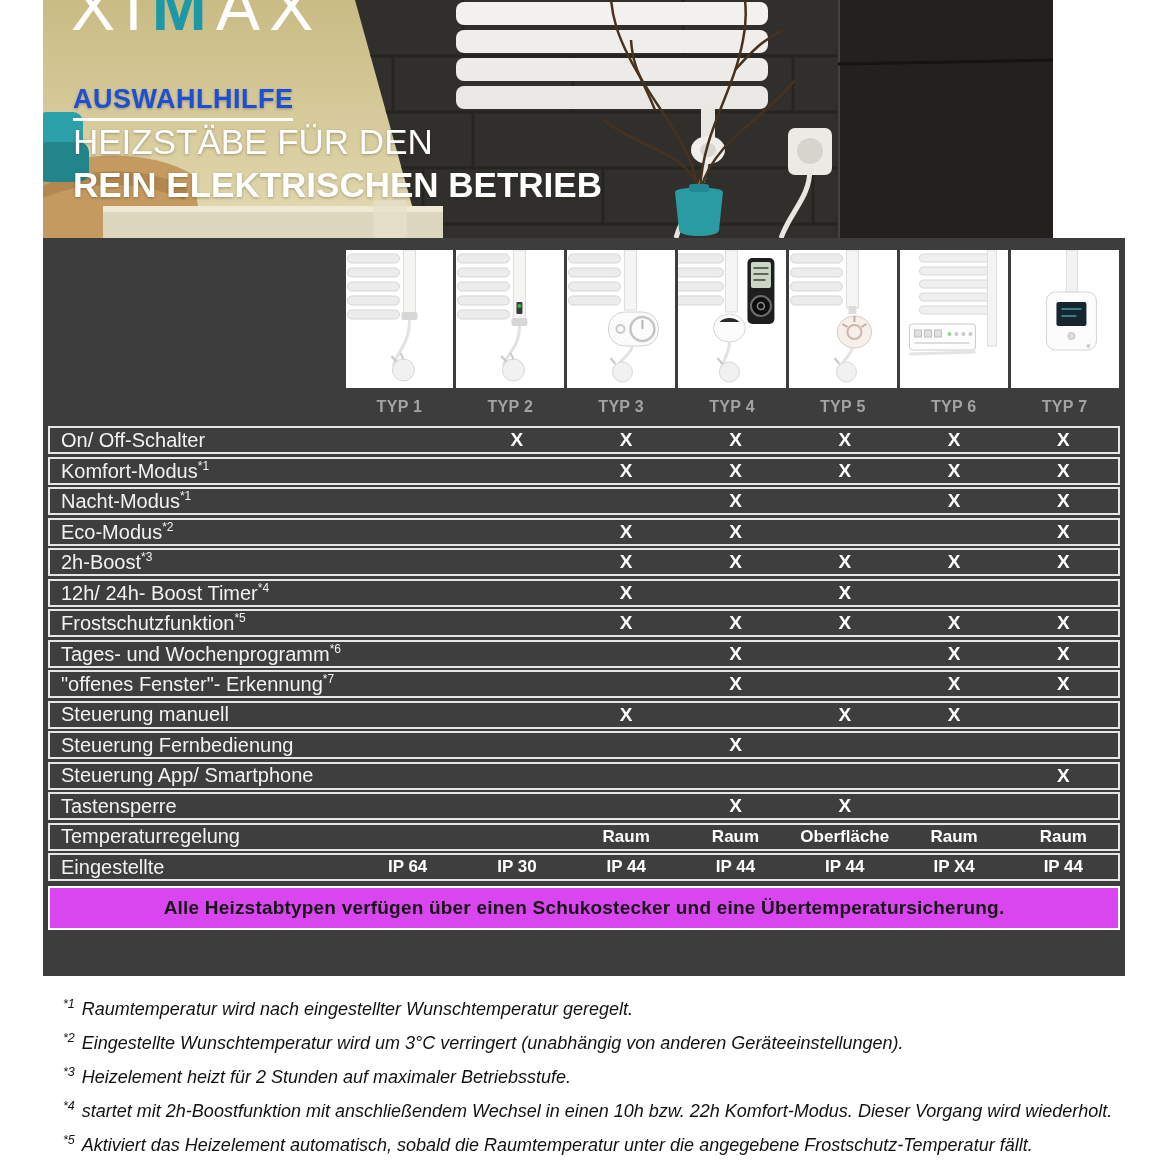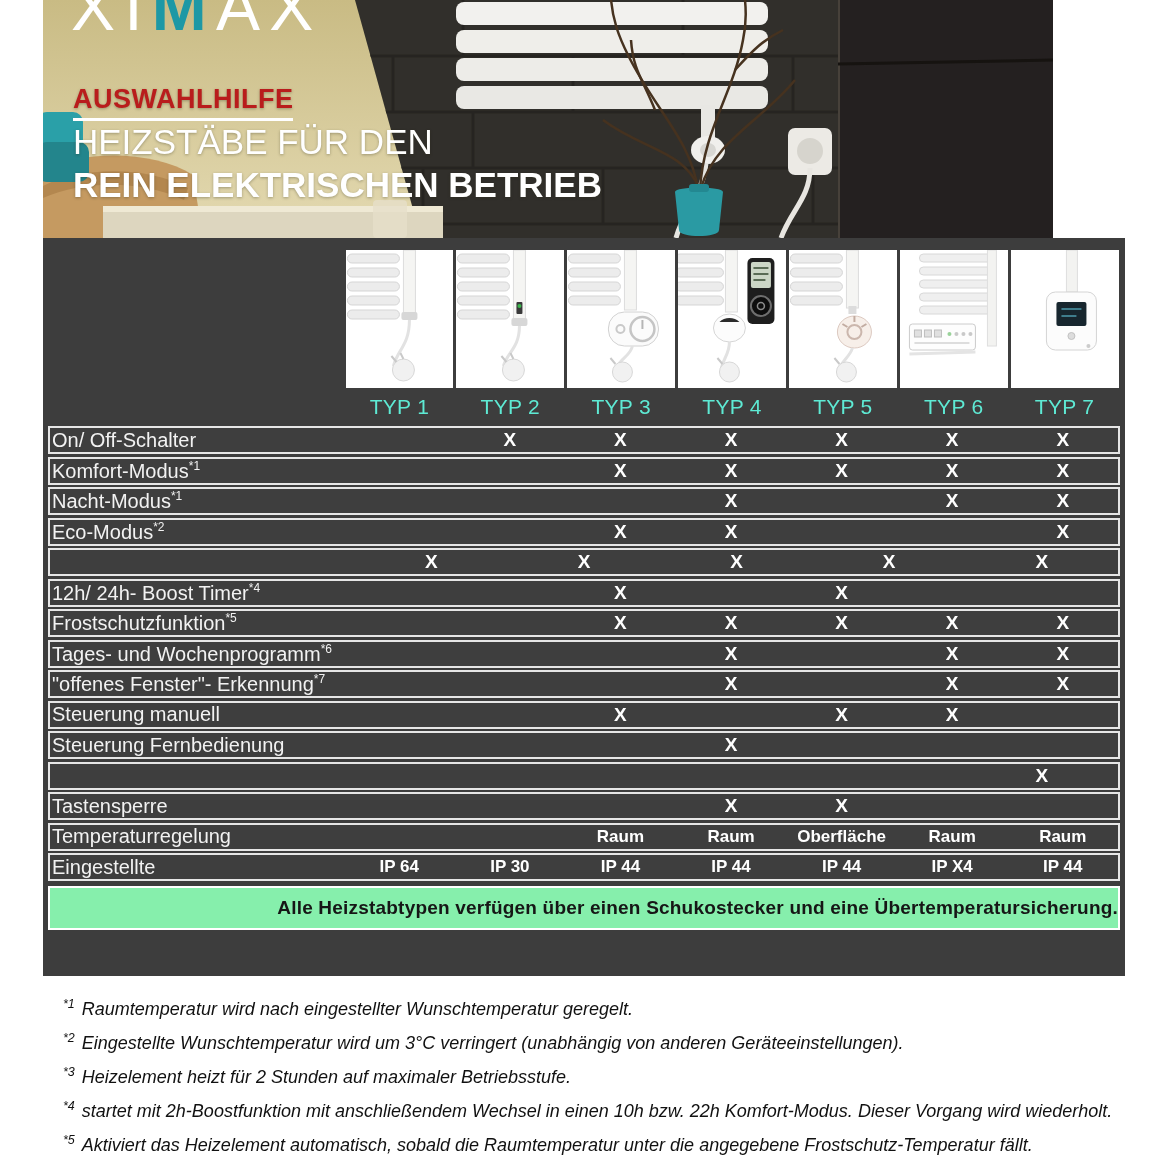--- a/index.html
+++ b/index.html
@@ -5,49 +5,49 @@
   html,body{margin:0;padding:0;width:1160px;height:1160px;overflow:hidden;background:#ffffff;
     font-family:"Liberation Sans", sans-serif;}
   .page{width:1082px;margin:0 43px;position:relative;}
 
   
   .hero{position:relative;width:1010px;height:238px;overflow:hidden;background:#cfc28d;}
   .hero svg.hero-bg{position:absolute;inset:0;display:block;}
   .logo{position:absolute;top:-26px;left:28px;font-size:66px;font-weight:400;color:#ffffff;
     letter-spacing:.14em;line-height:1;}
   .logo .logo-m{color:#1d98a5;font-weight:700;}
-  .eyebrow{position:absolute;top:84px;left:30px;font-size:27px;font-weight:800;color:#b91c1c;
+  .eyebrow{position:absolute;top:84px;left:30px;font-size:27px;font-weight:800;color:#1d4ed8;
     letter-spacing:.5px;border-bottom:3px solid #ffffff;padding-bottom:3px;
     text-shadow:0 1px 3px rgba(40,40,20,.35);}
   .title1{position:absolute;top:122px;left:30px;font-size:35px;font-weight:400;color:#ffffff;
     text-shadow:0 1px 3px rgba(40,40,20,.35);}
   .title2{position:absolute;top:165px;left:30px;font-size:35px;font-weight:700;color:#ffffff;
     text-shadow:0 1px 3px rgba(40,40,20,.35);}
 
   
   .panel{background:#3d3d3d;padding:12px 5px 46px 5px;}
   .spacer{flex:0 0 296px;}
   .col{flex:1 1 0;text-align:center;}
 
   .products{display:flex;margin-bottom:6px;}
   .tile{flex:1 1 0;height:138px;background:#ffffff;margin:0 1.5px;overflow:hidden;}
   .tile svg{display:block;width:100%;height:100%;}
 
   .typlabels{display:flex;height:26px;align-items:center;margin-bottom:6px;}
-  .typlabel{font-size:21px;font-weight:400;color:#5eead4;letter-spacing:.3px;}
+  .typlabel{font-size:16px;font-weight:700;color:#a3a3a3;letter-spacing:.3px;}
 
   .frow{display:flex;align-items:center;height:24px;background:#3e3e3e;border:2px solid #e6e6e6;
     margin-bottom:2.5px;}
-  .flabel{flex:0 0 292px;padding-left:2px;font-size:20px;color:#f2f2f2;white-space:nowrap;overflow:hidden;}
+  .flabel{flex:0 0 292px;padding-left:11px;font-size:20px;color:#f2f2f2;white-space:nowrap;overflow:hidden;}
   .flabel sup{font-size:12px;color:#f2f2f2;}
   .fval{font-size:19px;font-weight:800;color:#ffffff;}
   .fval.small{font-size:17px;text-align:center;}
 
-  .banner{margin-top:5px;height:40px;background:#86efac;border:2px solid #ffffff;
-    display:flex;align-items:center;justify-content:flex-end;}
+  .banner{margin-top:5px;height:40px;background:#d946ef;border:2px solid #ffffff;
+    display:flex;align-items:center;justify-content:center;}
   .banner span{font-size:19px;font-weight:700;color:#161616;letter-spacing:.2px;}
 
   
   .footnotes{padding:14px 20px 16px 20px;}
   .fnline{font-size:18px;font-style:italic;color:#111111;line-height:29px;white-space:nowrap;}
   .fnline .fnm{font-size:12.5px;vertical-align:super;font-style:italic;margin-right:7px;}
 </style>
 </head>
 <body>
 
@@ -333,20 +333,21 @@
           <div class="flabel">Eco-Modus<sup>*2</sup></div>
           <div class="col fval"></div>
           <div class="col fval"></div>
           <div class="col fval">X</div>
           <div class="col fval">X</div>
           <div class="col fval"></div>
           <div class="col fval"></div>
           <div class="col fval">X</div>
         </div>
         <div class="frow">
+          <div class="flabel">2h-Boost<sup>*3</sup></div>
           <div class="col fval"></div>
           <div class="col fval"></div>
           <div class="col fval">X</div>
           <div class="col fval">X</div>
           <div class="col fval">X</div>
           <div class="col fval">X</div>
           <div class="col fval">X</div>
         </div>
         <div class="frow">
           <div class="flabel">12h/ 24h- Boost Timer<sup>*4</sup></div>
@@ -402,20 +403,21 @@
           <div class="flabel">Steuerung Fernbedienung</div>
           <div class="col fval"></div>
           <div class="col fval"></div>
           <div class="col fval"></div>
           <div class="col fval">X</div>
           <div class="col fval"></div>
           <div class="col fval"></div>
           <div class="col fval"></div>
         </div>
         <div class="frow">
+          <div class="flabel">Steuerung App/ Smartphone</div>
           <div class="col fval"></div>
           <div class="col fval"></div>
           <div class="col fval"></div>
           <div class="col fval"></div>
           <div class="col fval"></div>
           <div class="col fval"></div>
           <div class="col fval">X</div>
         </div>
         <div class="frow">
           <div class="flabel">Tastensperre</div>

